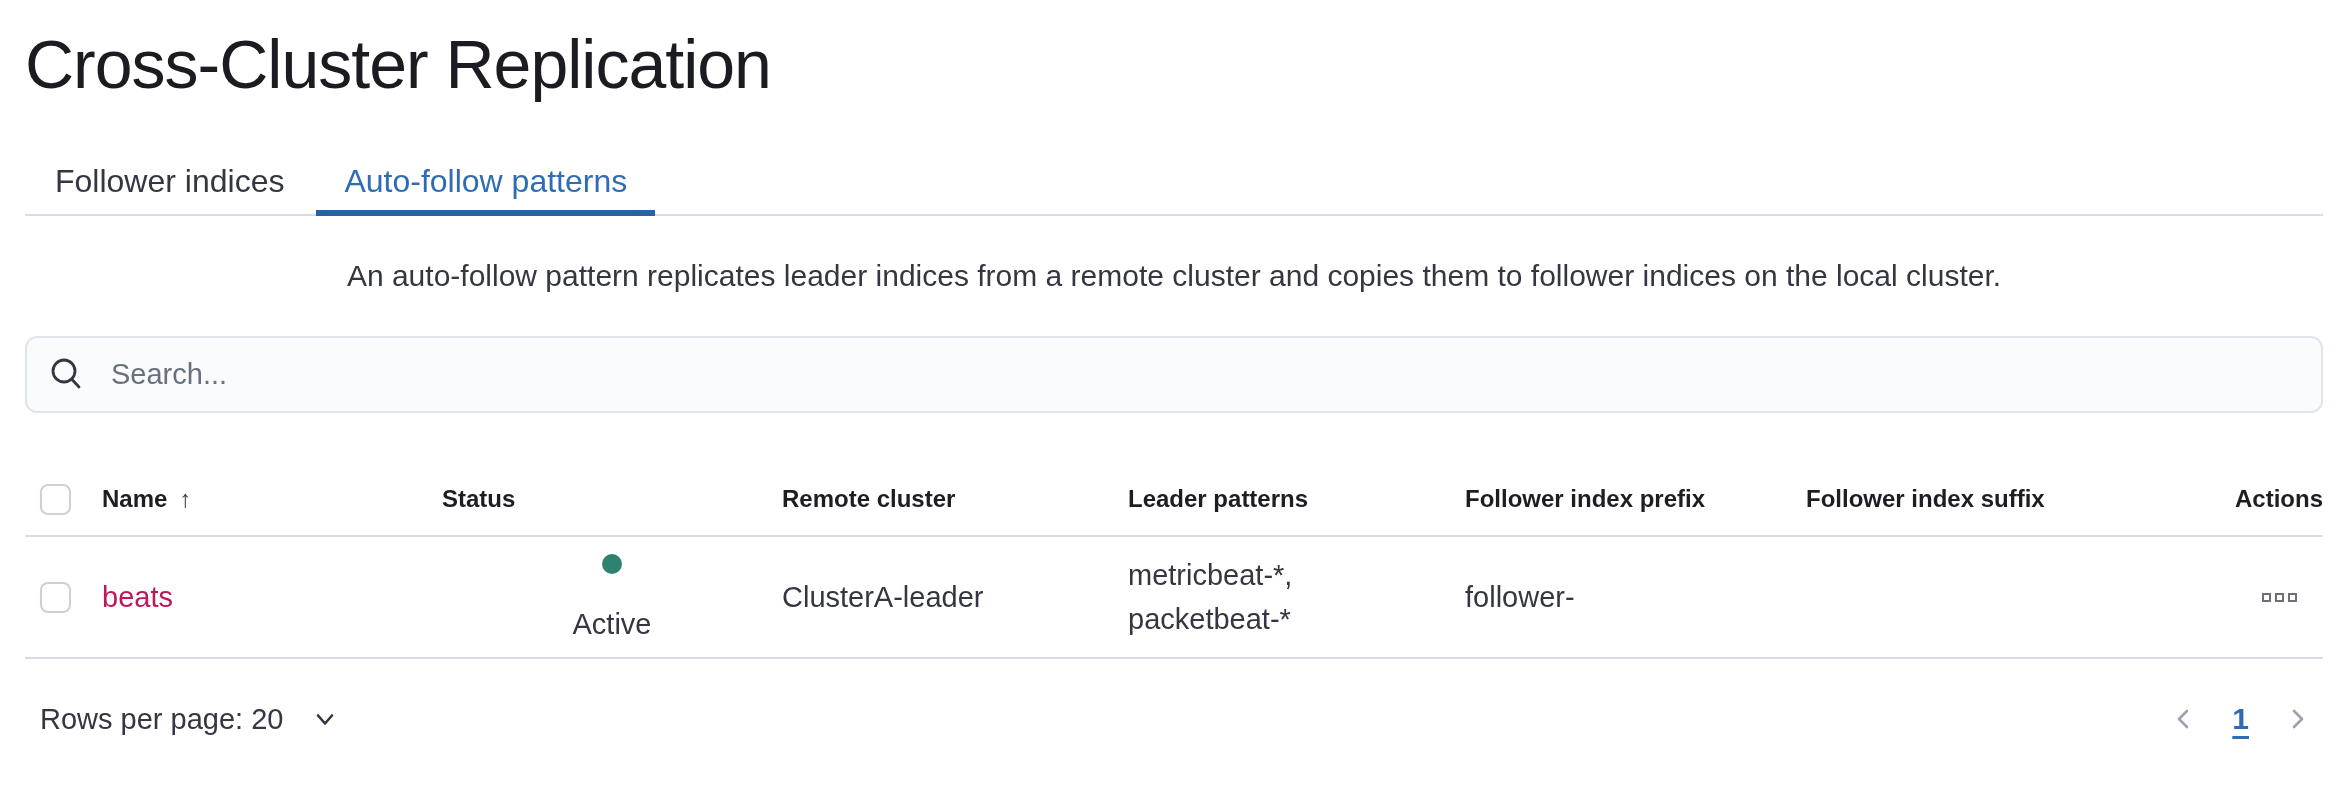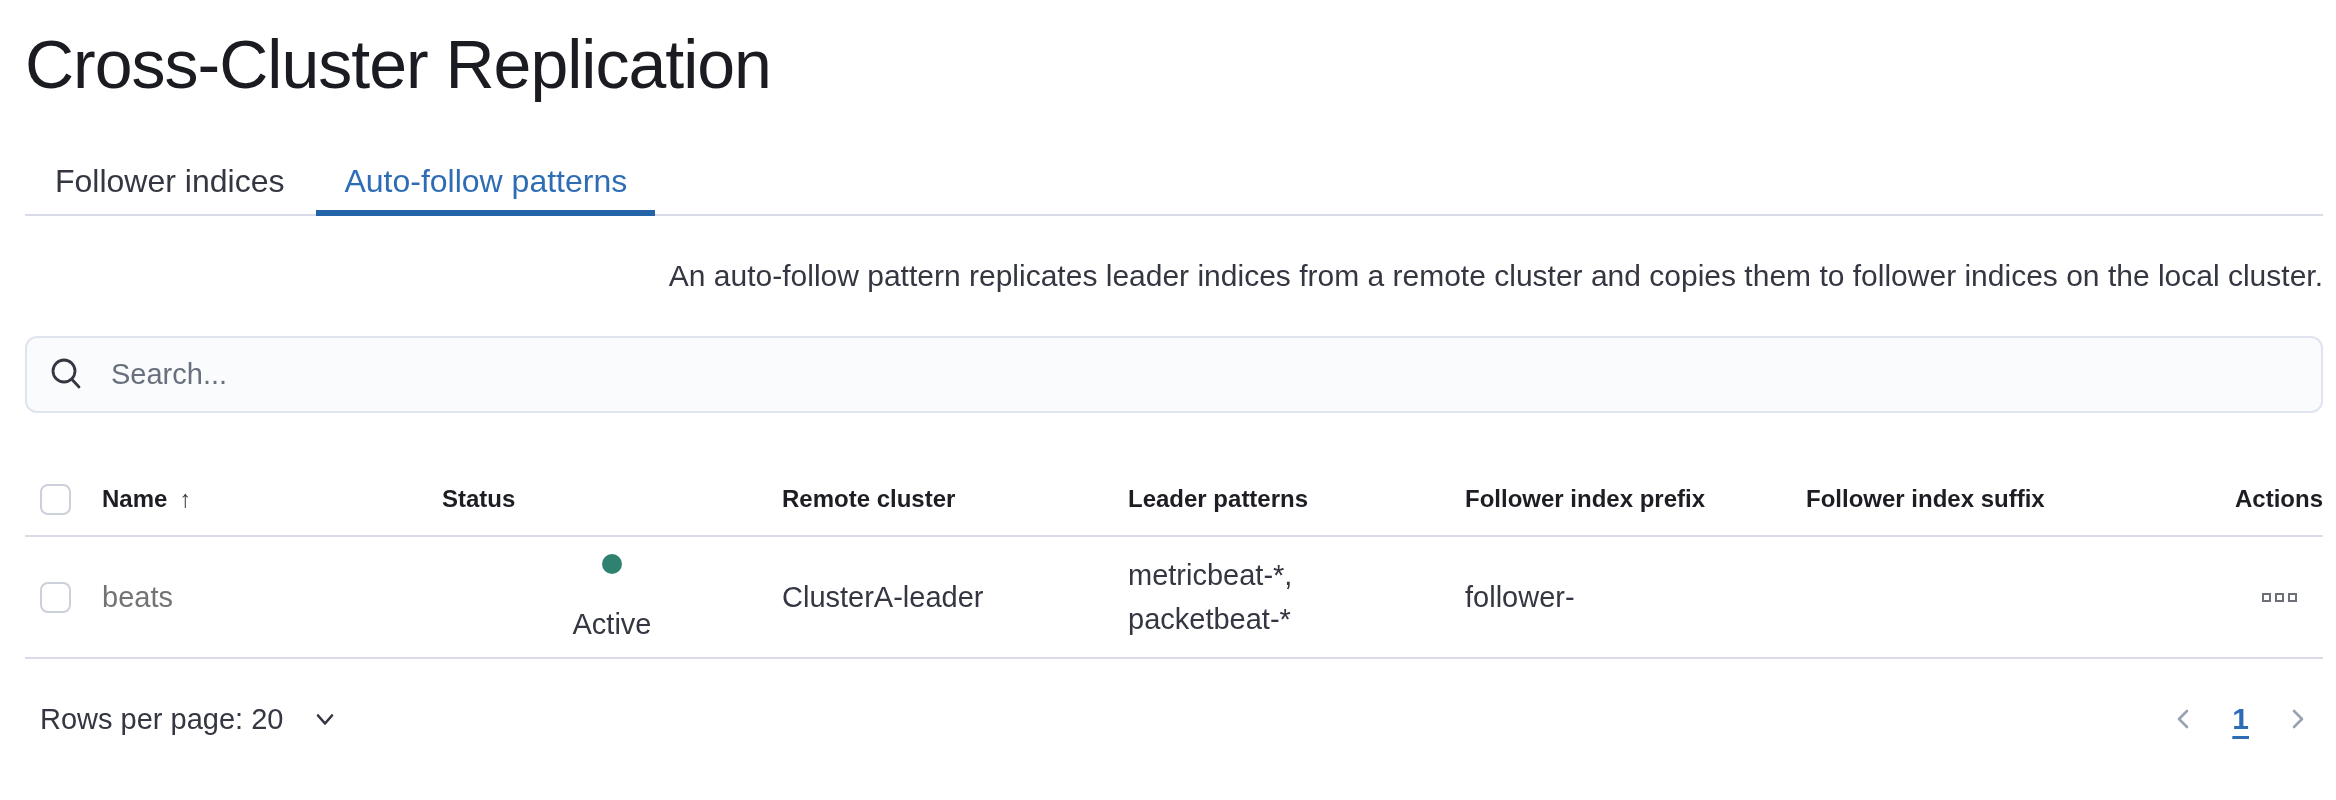--- a/index.html
+++ b/index.html
@@ -46,21 +46,21 @@
   .tab.active { color: #2e6db6; }
   .tab-underline {
     position: absolute;
     left: 0; right: 0; bottom: -2px;
     height: 6px;
     background: #2563a8;
   }
   
   .intro {
     display: flex;
-    justify-content: flex-end;
+    justify-content: center;
     align-items: flex-start;
     margin-top: 38px;
   }
   .description {
     max-width: 1730px;
     font-size: 30px;
     line-height: 44px;
     color: #343741;
   }
   .create-btn {
@@ -123,21 +123,21 @@
   .trow { height: 122px; font-size: 29px; color: #343741; }
   .checkbox {
     width: 31px; height: 31px;
     margin-left: 15px;
     border: 2px solid #cbd0da;
     border-radius: 8px;
     background: #fff;
     cursor: pointer;
   }
   .name-link {
-    color: #737373;
+    color: #be185d;
     text-decoration: none;
     cursor: pointer;
     font-size: 29px;
   }
   .status-cell { display: flex; align-items: center; gap: 34px; flex-direction: column; }
   .status-dot {
     width: 20px; height: 20px;
     border-radius: 50%;
     background: #2f8170;
   }

